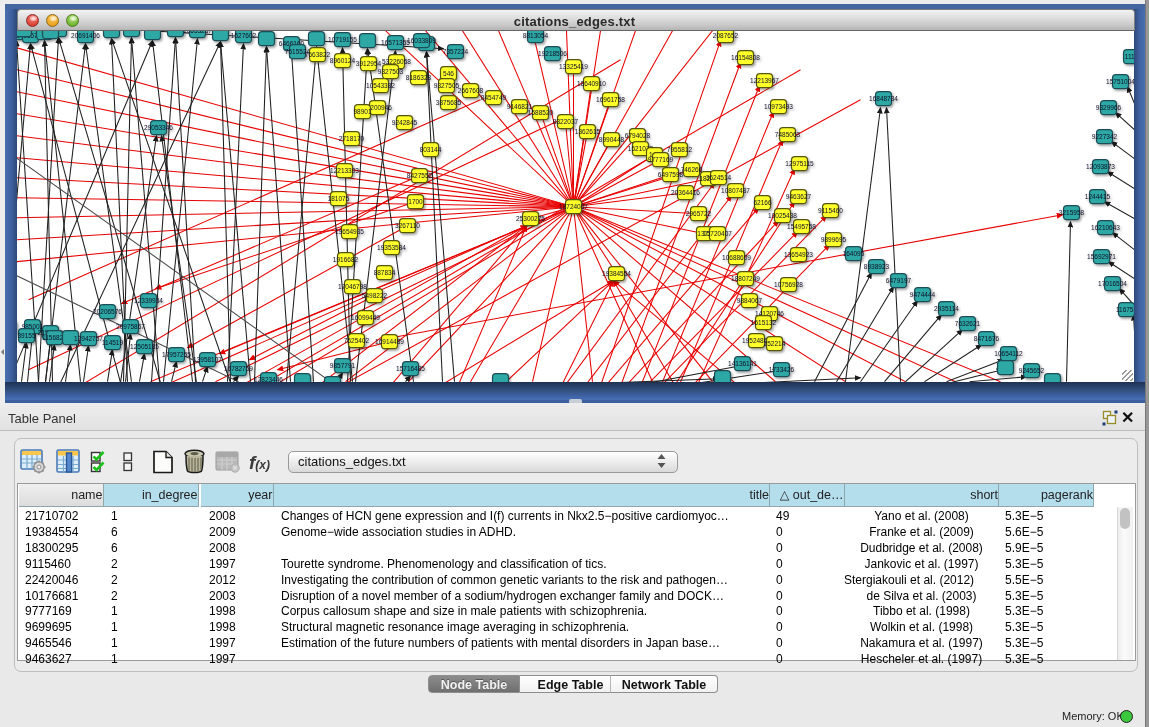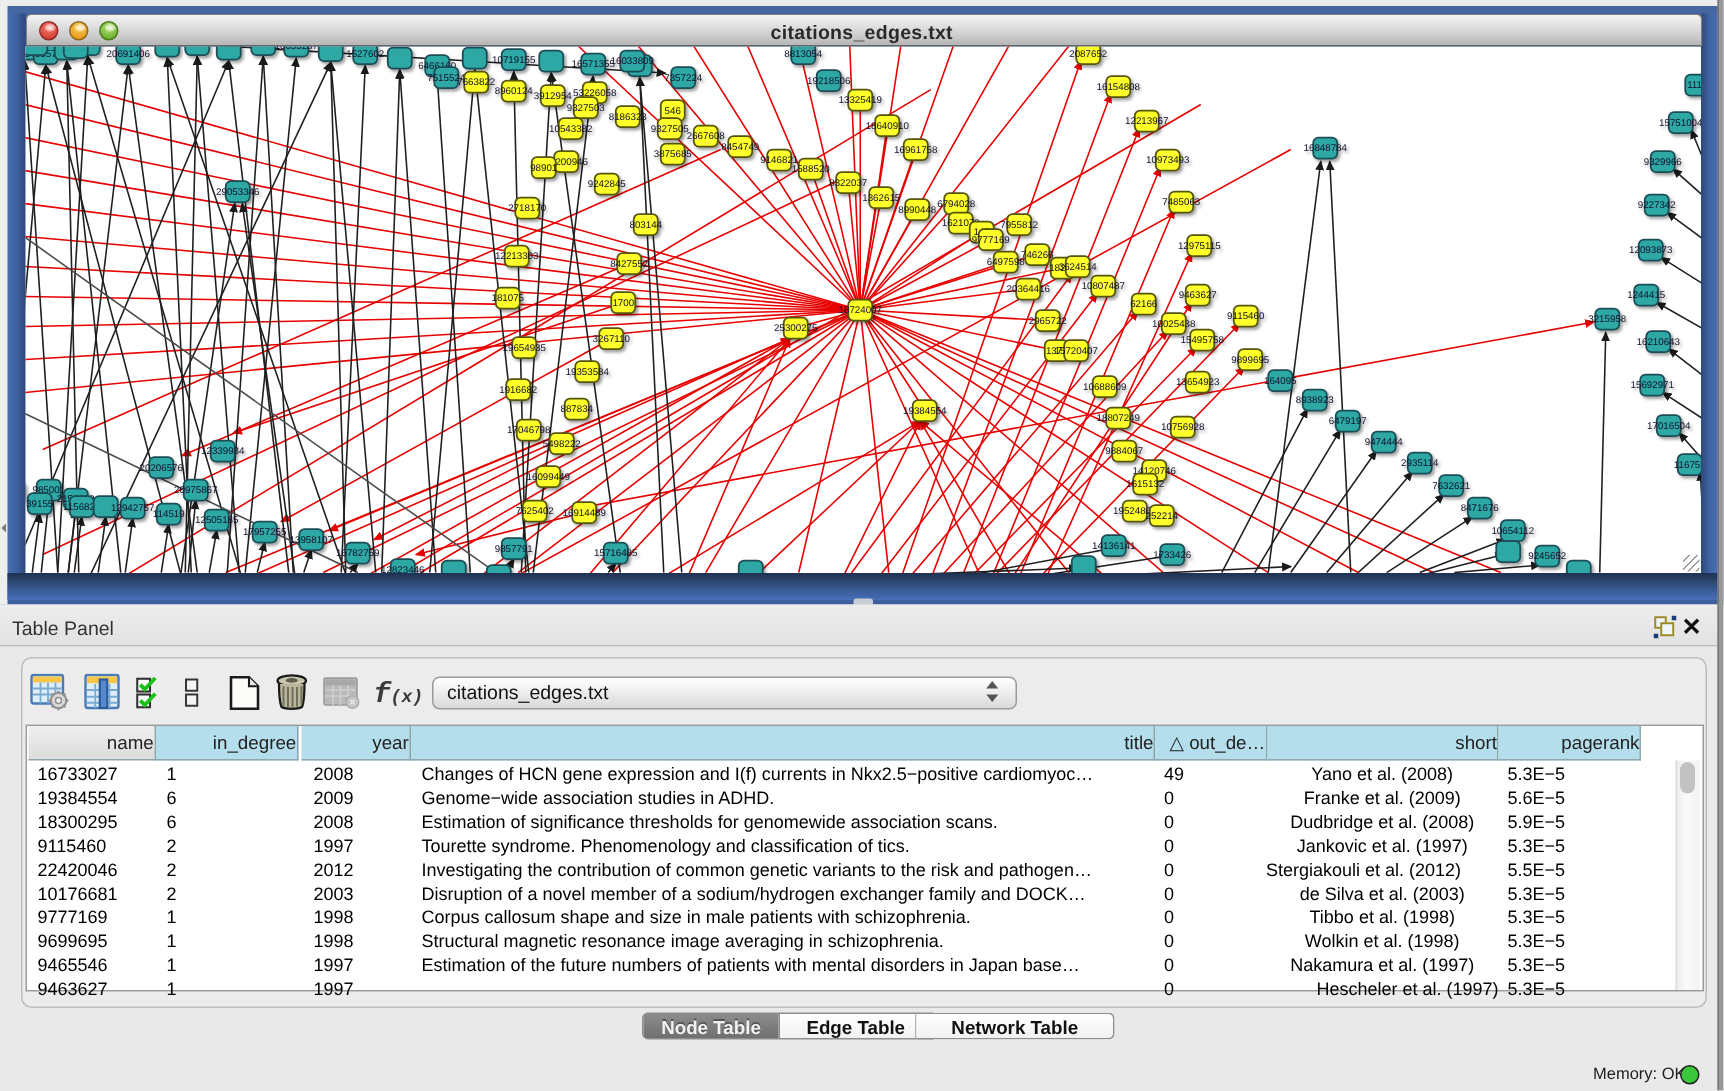--- a/index.html
+++ b/index.html
@@ -32,41 +32,41 @@
 .ny{fill:#ffff2b;stroke:#55550e;stroke-width:1.2}
 .nl{font:6.5px "Liberation Sans",sans-serif;fill:#101028;text-anchor:middle}
 
 #panelhdr{left:0;top:403px;width:1145px;height:28px;background:linear-gradient(#ededed,#e2e2e2);border-bottom:1px solid #bdbdbd}
 #panelttl{left:8px;top:411px;font-size:13px;color:#333}
 #floatic{left:1102px;top:410px}
 #closex{left:1121px;top:408px;font-size:16px;font-weight:bold;color:#111}
 #panelbody{left:0;top:431px;width:1145px;height:296px;background:#e9e9e9}
 #container{left:14px;top:438px;width:1124px;height:234px;background:#ececec;border:1px solid #bdbdbd;border-radius:7px}
 .ic{position:absolute}
-.fx{position:absolute;left:249px;top:452px;font-family:Liberation Mono, monospace;color:#3a3a3a;font-size:17px}
+.fx{position:absolute;left:249px;top:452px;font-family:Liberation Sans, sans-serif;color:#3a3a3a;font-size:17px}
 .fx i{font-size:19px;font-weight:bold}
 .fx b{font-size:12px;font-style:italic}
 #combo{left:288px;top:450.5px;width:390px;height:22px;background:linear-gradient(#ffffff,#e9e9e9 60%,#d9d9d9);border:1px solid #9a9a9a;border-radius:5px}
 #combotxt{left:298px;top:454px;font-size:13px;color:#111}
 #stepper{left:656px;top:453px;width:11px;height:16px}
 
 .tblwrap{position:absolute;left:17px;top:483px;width:1119px;height:178px;background:#fff;border:1px solid #9a9a9a;border-radius:0}
 .hc{position:absolute;top:0;height:23px;border-right:1px solid #8fa6ad;border-bottom:1px solid #8fa6ad;font-size:12.5px;color:#222;text-align:right;line-height:23px}
 .hg{background:linear-gradient(#efefef,#dcdcdc)}
 .hb{background:#b5deed}
 .tr{position:absolute;left:0;width:1100px;height:15.6px;font-size:12px;color:#000}
 .tr span{position:absolute;top:1px;white-space:nowrap}
 #vscroll{left:1117px;top:507px;width:16px;height:153px;background:linear-gradient(90deg,#ececec,#fbfbfb 40%,#f1f1f1);border-left:1px solid #d9d9d9}
 #vthumb{left:1120px;top:508px;width:10px;height:21px;background:#c2c2c2;border-radius:5px}
 
 #tabs{left:428px;top:674.5px;width:297px;height:18.5px}
 .tab{position:absolute;top:0;height:18.5px;font-size:12.5px;font-weight:bold;text-align:center;line-height:18px;border:1px solid #8e8e8e}
 #tab1{left:0;width:92px;border-radius:4px 0 0 4px;background:linear-gradient(#8c8c8c,#6f6f6f);color:#f2f2f2;text-shadow:0 -1px 0 #555}
 #tab2{left:92px;width:102px;border-left:none;background:linear-gradient(#ffffff,#f1f1f1);color:#111}
-#tab3{left:182px;width:133px;border-left:1px solid #b5b5b5;border-radius:0 4px 4px 0;background:linear-gradient(#ffffff,#f1f1f1);color:#111}
+#tab3{left:182px;width:108px;border-left:1px solid #b5b5b5;border-radius:0 4px 4px 0;background:linear-gradient(#ffffff,#f1f1f1);color:#111}
 
 #statustxt{left:1062px;top:710px;font-size:11px;color:#222}
 #statusdot{left:1120px;top:709.5px;width:13px;height:13px;border-radius:50%;background:#3cc83c;border:1.5px solid #222}
 </style></head>
 <body>
 <div id="root">
  <div class="abs" id="topbg"></div>
  <div class="abs" id="bandL"></div>
  <div class="abs" id="bandR"></div>
  <div class="abs" id="bandT"></div>
@@ -612,42 +612,41 @@
  </svg>
  <div class="tblwrap">
 <div class="hc hg" style="left:1px;width:84.5px">name</div>
 <div class="hc hb" style="left:85.5px;width:95px">in_degree</div>
 <div class="hc hb" style="left:183px;width:72.5px">year</div>
 <div class="hc hb" style="left:255.5px;width:496.5px">title</div>
 <div class="hc hb" style="left:752px;width:74.5px">△ out_de…</div>
 <div class="hc hb" style="left:826.5px;width:154.5px">short</div>
 <div class="hc hb" style="left:981px;width:95px">pagerank</div>
 <div class="tr" style="top:24.0px">
-        <span style="left:7px">16733027</span>
+        <span style="left:7px">21710702</span>
         <span style="left:93px">1</span>
         <span style="left:191px">2008</span>
         <span style="left:263px">Changes of HCN gene expression and I(f) currents in Nkx2.5−positive cardiomyoc…</span>
         <span style="left:758px">49</span>
         <span style="left:826px;width:155px;text-align:center">Yano et al. (2008)</span>
         <span style="left:987px">5.3E−5</span>
       </div>
 <div class="tr" style="top:39.9px">
         <span style="left:7px">19384554</span>
         <span style="left:93px">6</span>
         <span style="left:191px">2009</span>
         <span style="left:263px">Genome−wide association studies in ADHD.</span>
         <span style="left:758px">0</span>
         <span style="left:826px;width:155px;text-align:center">Franke et al. (2009)</span>
         <span style="left:987px">5.6E−5</span>
       </div>
 <div class="tr" style="top:55.8px">
         <span style="left:7px">18300295</span>
         <span style="left:93px">6</span>
         <span style="left:191px">2008</span>
-        <span style="left:263px">Estimation of significance thresholds for genomewide association scans.</span>
         <span style="left:758px">0</span>
         <span style="left:826px;width:155px;text-align:center">Dudbridge et al. (2008)</span>
         <span style="left:987px">5.9E−5</span>
       </div>
 <div class="tr" style="top:71.7px">
         <span style="left:7px">9115460</span>
         <span style="left:93px">2</span>
         <span style="left:191px">1997</span>
         <span style="left:263px">Tourette syndrome. Phenomenology and classification of tics.</span>
         <span style="left:758px">0</span>
@@ -697,21 +696,21 @@
         <span style="left:263px">Estimation of the future numbers of patients with mental disorders in Japan base…</span>
         <span style="left:758px">0</span>
         <span style="left:826px;width:155px;text-align:center">Nakamura et al. (1997)</span>
         <span style="left:987px">5.3E−5</span>
       </div>
 <div class="tr" style="top:167.1px">
         <span style="left:7px">9463627</span>
         <span style="left:93px">1</span>
         <span style="left:191px">1997</span>
         <span style="left:758px">0</span>
-        <span style="left:826px;width:155px;text-align:right">Hescheler et al. (1997)</span>
+        <span style="left:826px;width:155px;text-align:center">Hescheler et al. (1997)</span>
         <span style="left:987px">5.3E−5</span>
       </div>
 </div>
  <div class="abs" id="vscroll"></div>
  <div class="abs" id="vthumb"></div>
  <div class="abs" id="tabs">
    <div class="tab" id="tab1">Node Table</div>
    <div class="tab" id="tab2">Edge Table</div>
    <div class="tab" id="tab3">Network Table</div>
  </div>

